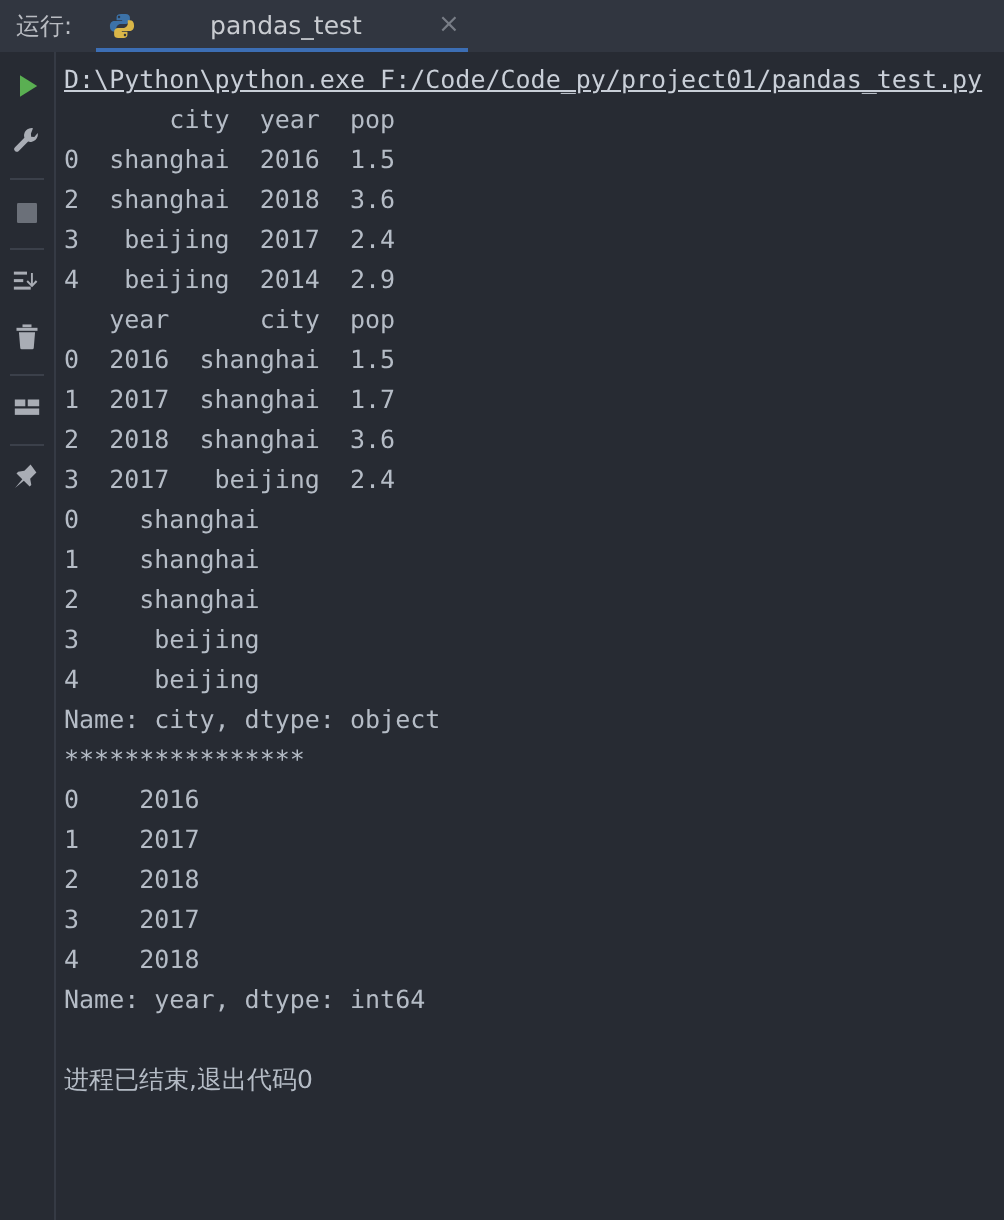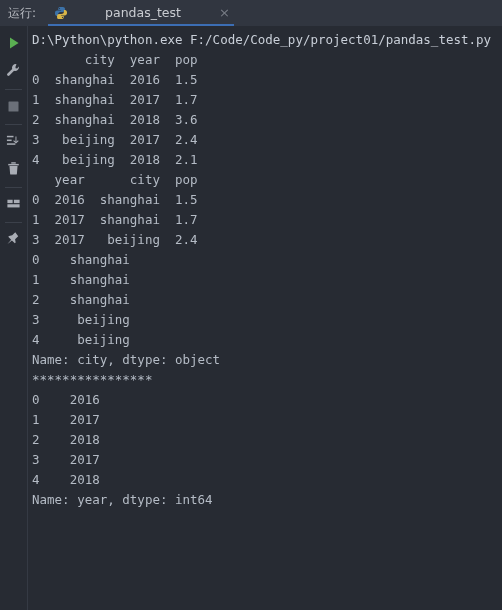--- a/index.html
+++ b/index.html
@@ -103,21 +103,21 @@
   }
   .line {
     font-family: "DejaVu Sans Mono", monospace;
     font-size: 12.5px;
     line-height: 20px;
     height: 20px;
     color: #b5bcc6;
     white-space: pre;
     letter-spacing: 0px;
   }
-  .line.cmd   { color: #c9cfd8; }
+  .line.cmd   { color: #c9cfd8; text-decoration: underline; }
   .line.stars { color: #b5bcc6; }
   .line.blank { color: transparent; }
   .line.exit  {
     font-family: "DejaVu Sans", sans-serif;
     color: #b5bcc6;
     font-size: 12.5px;
   }
 </style>
 </head>
 <body>
@@ -213,38 +213,39 @@
       </span>
     </div>
 
   </div>
 
   <div class="console">
     <div id="console-lines">
         <div class="line cmd">D:\Python\python.exe F:/Code/Code_py/project01/pandas_test.py</div>
         <div class="line out">       city  year  pop</div>
         <div class="line out">0  shanghai  2016  1.5</div>
-        <div class="line out">1  shanghai  2017  1.7</div>
         <div class="line out">2  shanghai  2018  3.6</div>
         <div class="line out">3   beijing  2017  2.4</div>
-        <div class="line out">4   beijing  2018  2.1</div>
+        <div class="line out">4   beijing  2014  2.9</div>
         <div class="line out">   year      city  pop</div>
         <div class="line out">0  2016  shanghai  1.5</div>
         <div class="line out">1  2017  shanghai  1.7</div>
+        <div class="line out">2  2018  shanghai  3.6</div>
         <div class="line out">3  2017   beijing  2.4</div>
         <div class="line out">0    shanghai</div>
         <div class="line out">1    shanghai</div>
         <div class="line out">2    shanghai</div>
         <div class="line out">3     beijing</div>
         <div class="line out">4     beijing</div>
         <div class="line out">Name: city, dtype: object</div>
         <div class="line stars">****************</div>
         <div class="line out">0    2016</div>
         <div class="line out">1    2017</div>
         <div class="line out">2    2018</div>
         <div class="line out">3    2017</div>
         <div class="line out">4    2018</div>
         <div class="line out">Name: year, dtype: int64</div>
         <div class="line blank"> </div>
+        <div class="line exit">进程已结束,退出代码0</div>
       </div>
   </div>
 
 </div>
 
 </body></html>

